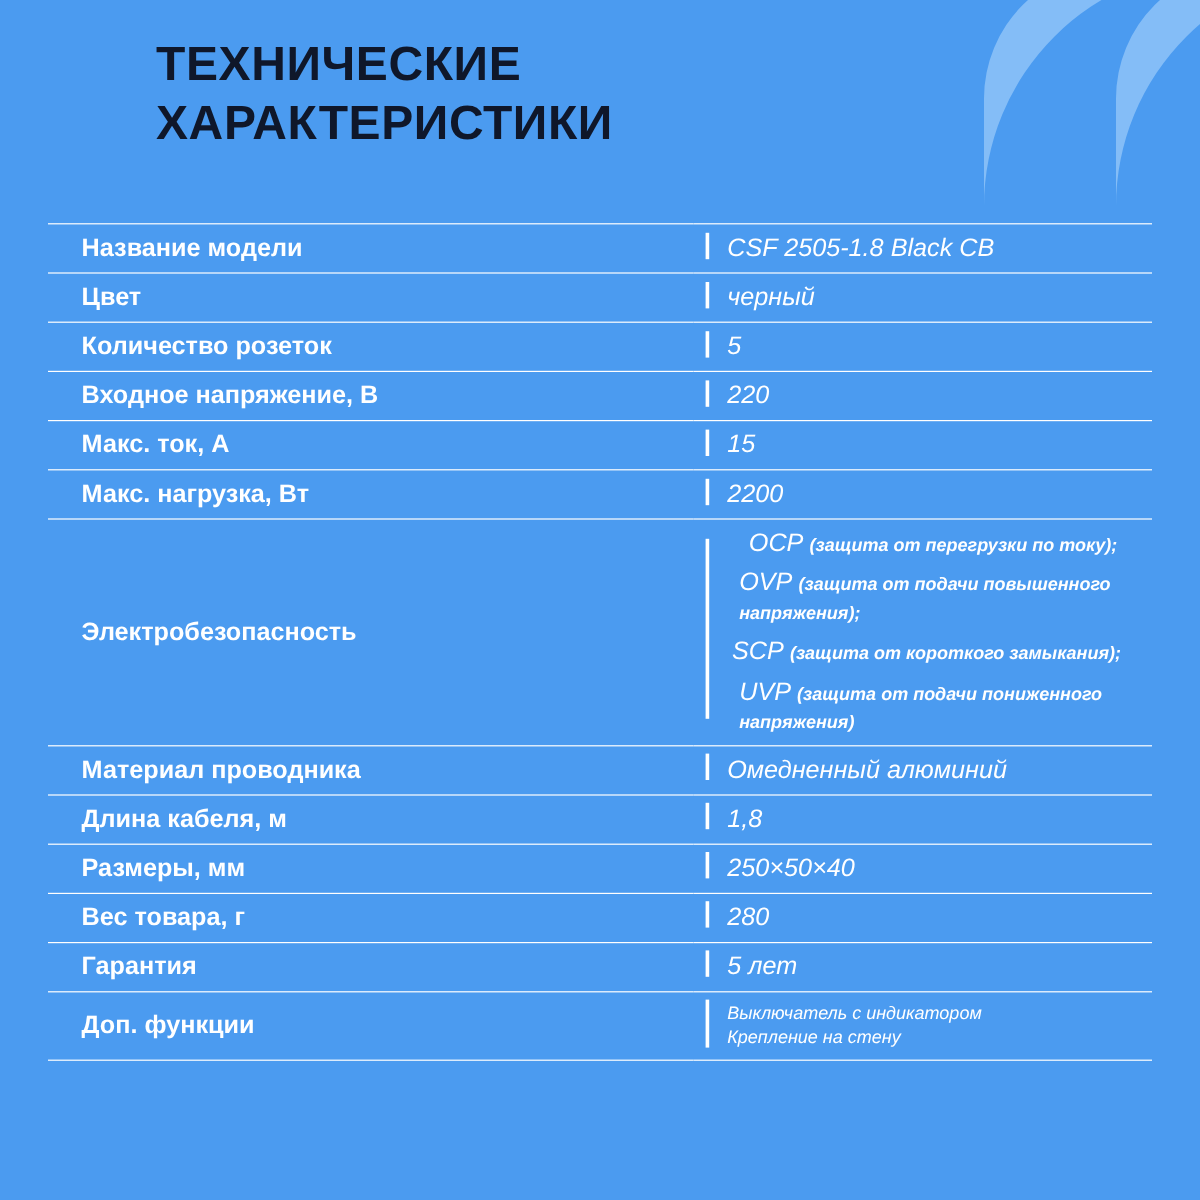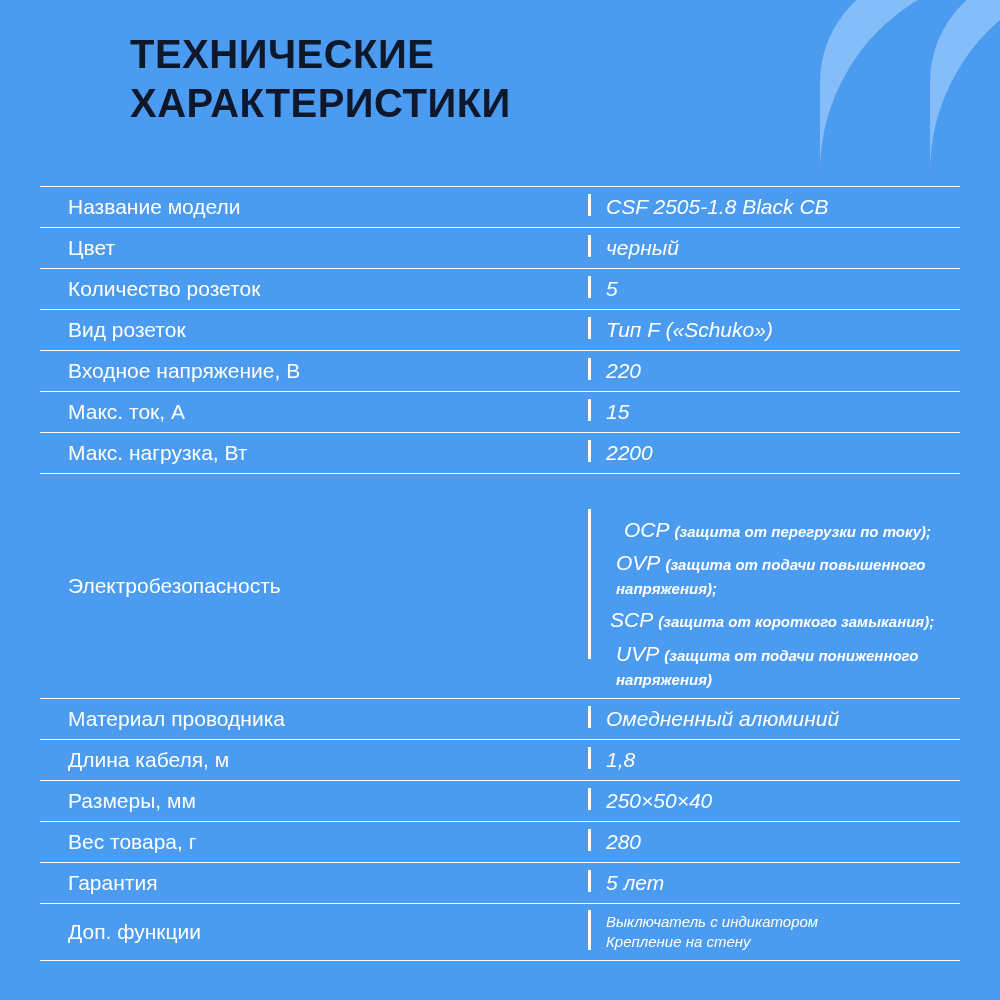--- a/index.html
+++ b/index.html
@@ -60,21 +60,21 @@
     border-top: 1px solid #ffffff;
   }
   .spec-table td {
     vertical-align: middle;
     padding: 0;
   }
   td.label {
     width: 510px;
     padding: 8px 0 8px 28px;
     font-size: 21px;
-    font-weight: normal;
+    font-weight: bold;
     color: #ffffff;
   }
   td.sep {
     width: 22px;
     text-align: center;
     padding: 0;
   }
   td.sep .bar {
     display: inline-block;
     width: 3px;
@@ -113,21 +113,21 @@
   .safety-item:last-child { margin-bottom: 0; }
   .safety-item .abbr {
     font-size: 21px;
     font-weight: normal;
     white-space: nowrap;
   }
   .safety-item .descr {
     font-size: 15px;
     font-weight: bold;
   }
-  .safety-item.indent-ocp { padding-left: 18px; margin-top: 36px; }
+  .safety-item.indent-ocp { padding-left: 18px; }
   .safety-item.indent-ovp { padding-left: 10px; }
   .safety-item.indent-scp { padding-left: 4px; }
   .safety-item.indent-uvp { padding-left: 10px; }
 </style>
 </head>
 <body>
 
 <div class="deco">
   <svg width="360" height="200" viewBox="0 0 360 200" xmlns="http://www.w3.org/2000/svg" aria-hidden="true">
     <path d="M 140 200 A 200 200 0 0 1 340 0 L 340 0 L 250 0 A 110 110 0 0 0 140 110 Z" fill="#84bdf7" transform="translate(40,-28)"></path>
@@ -152,25 +152,20 @@
     </tr>
     <tr>
       <td class="label">Цвет</td>
       <td class="sep"><span class="bar"></span></td>
       <td class="value">черный</td>
     </tr>
     <tr>
       <td class="label">Количество розеток</td>
       <td class="sep"><span class="bar"></span></td>
       <td class="value">5</td>
-    </tr>
-    <tr>
-      <td class="label">Вид розеток</td>
-      <td class="sep"><span class="bar"></span></td>
-      <td class="value">Тип F («Schuko»)</td>
     </tr>
     <tr>
       <td class="label">Входное напряжение, В</td>
       <td class="sep"><span class="bar"></span></td>
       <td class="value">220</td>
     </tr>
     <tr>
       <td class="label">Макс. ток, А</td>
       <td class="sep"><span class="bar"></span></td>
       <td class="value">15</td>

